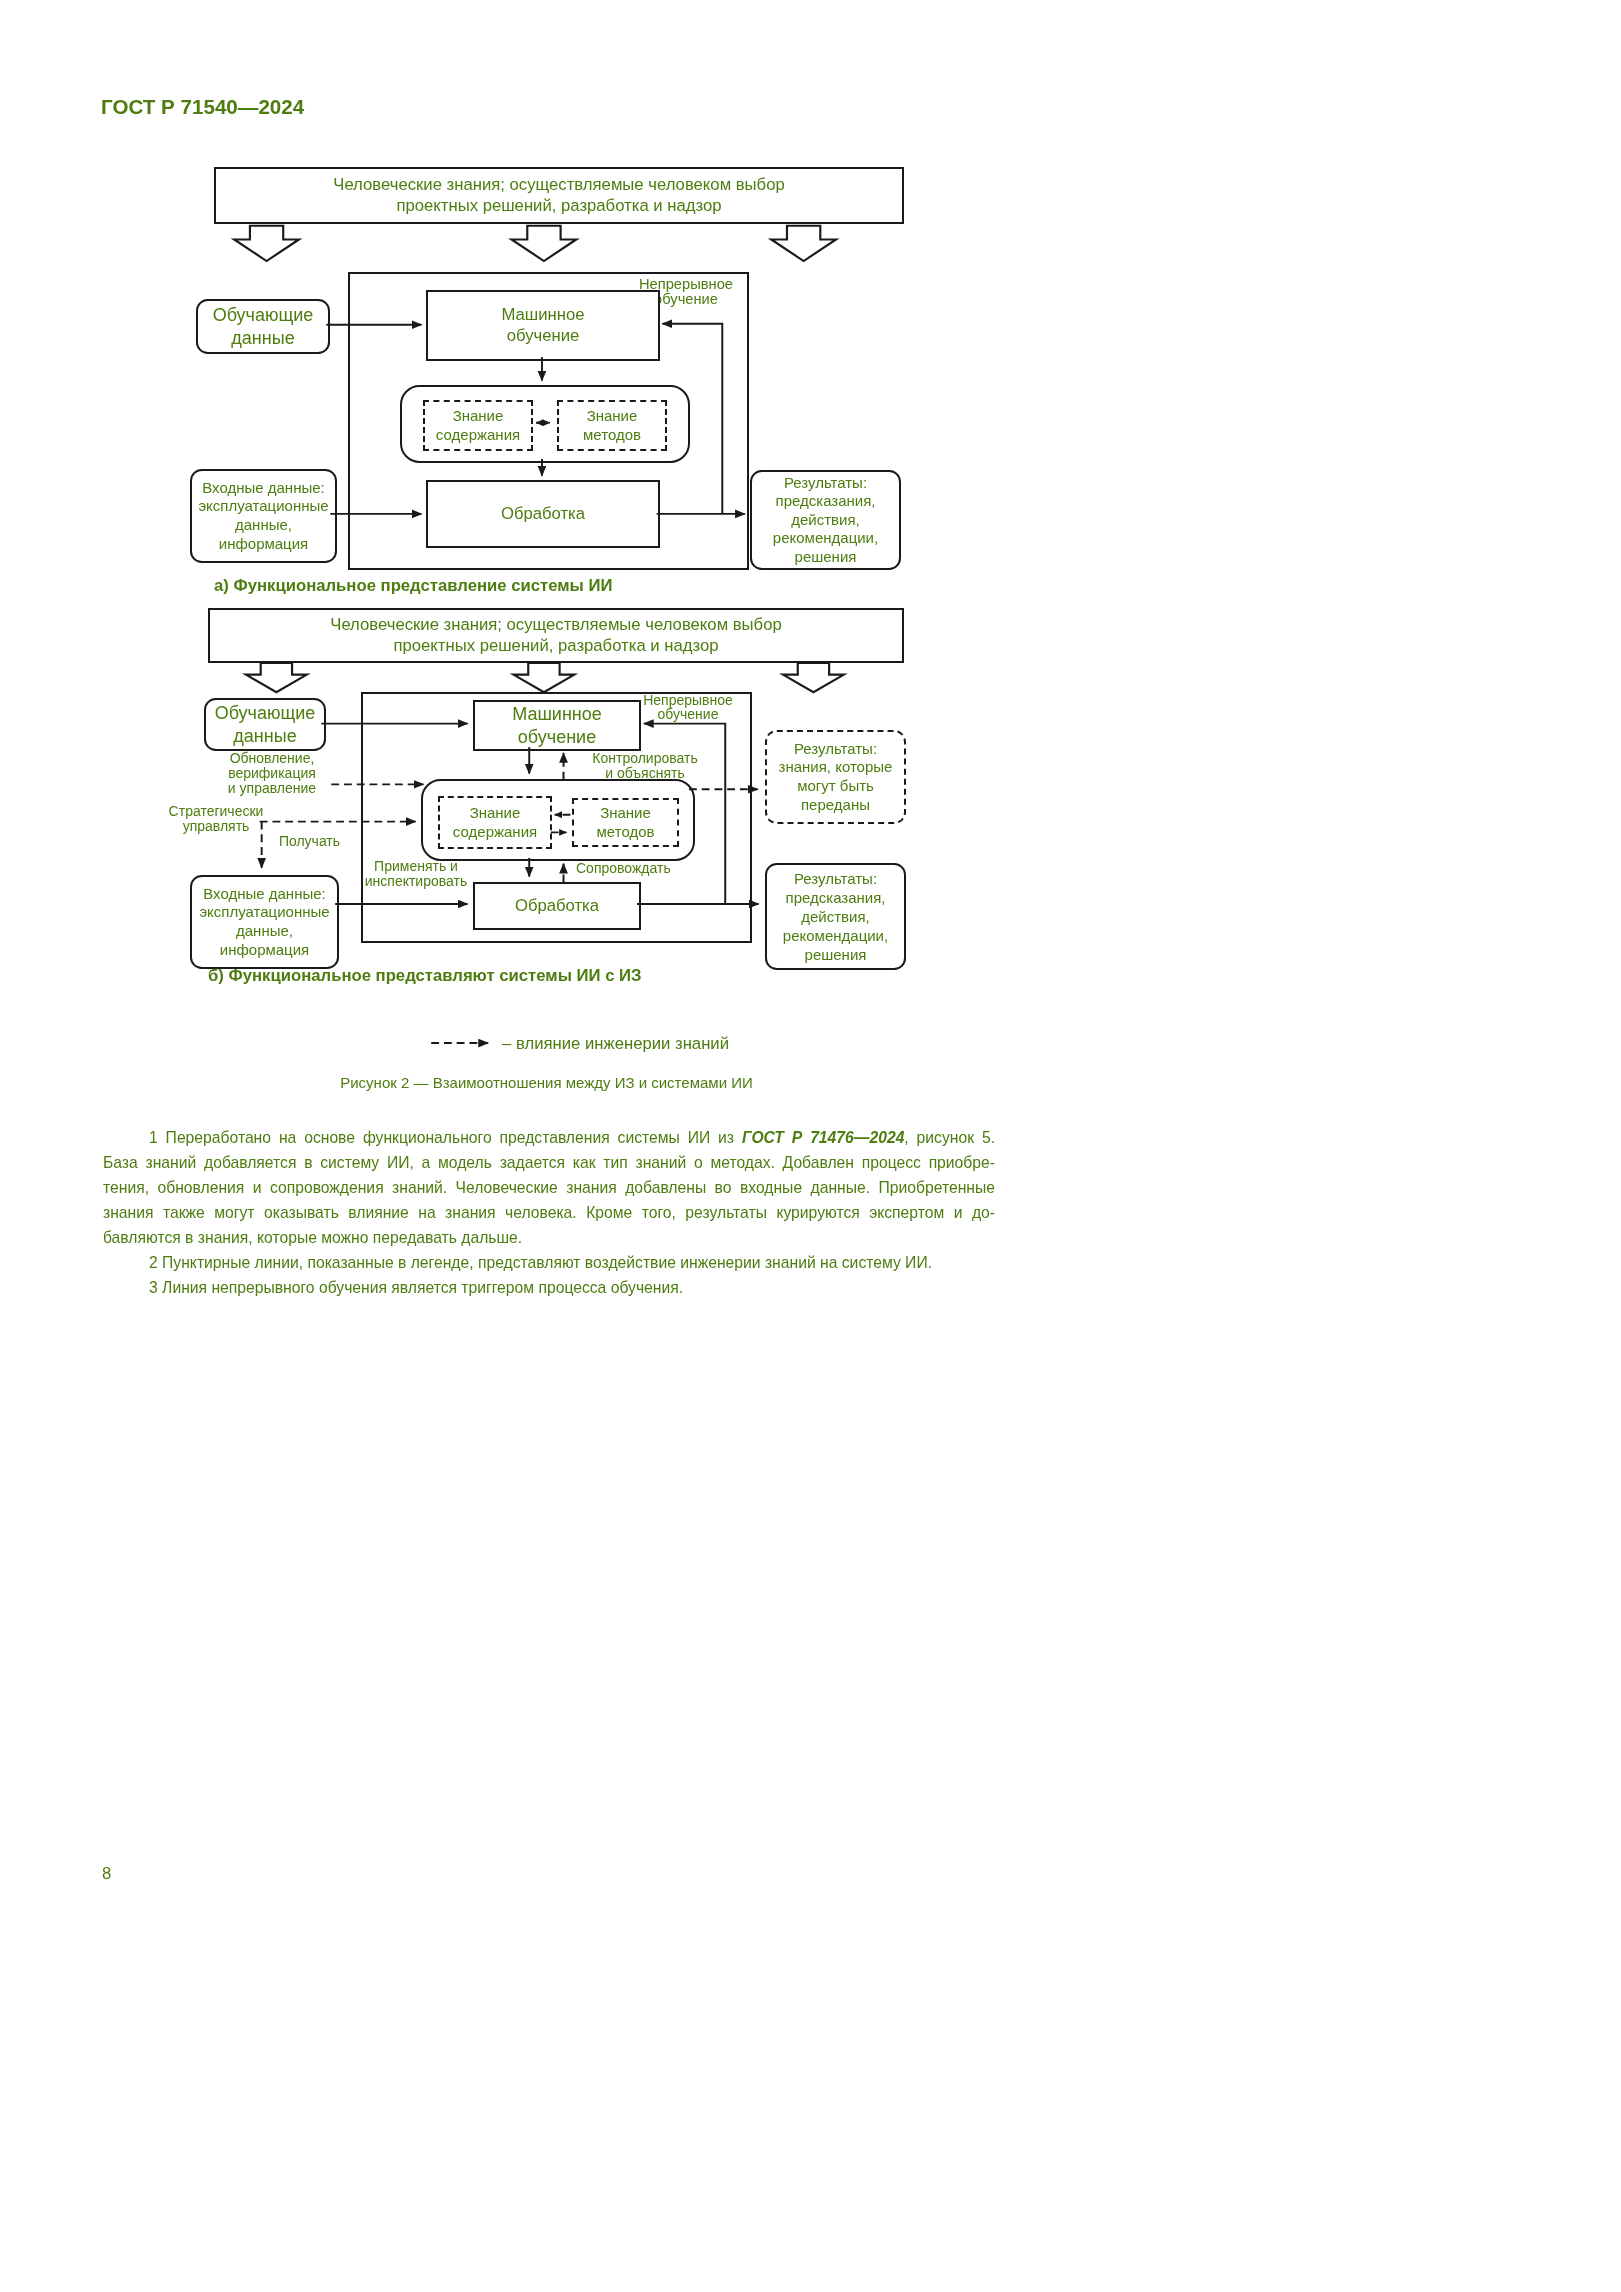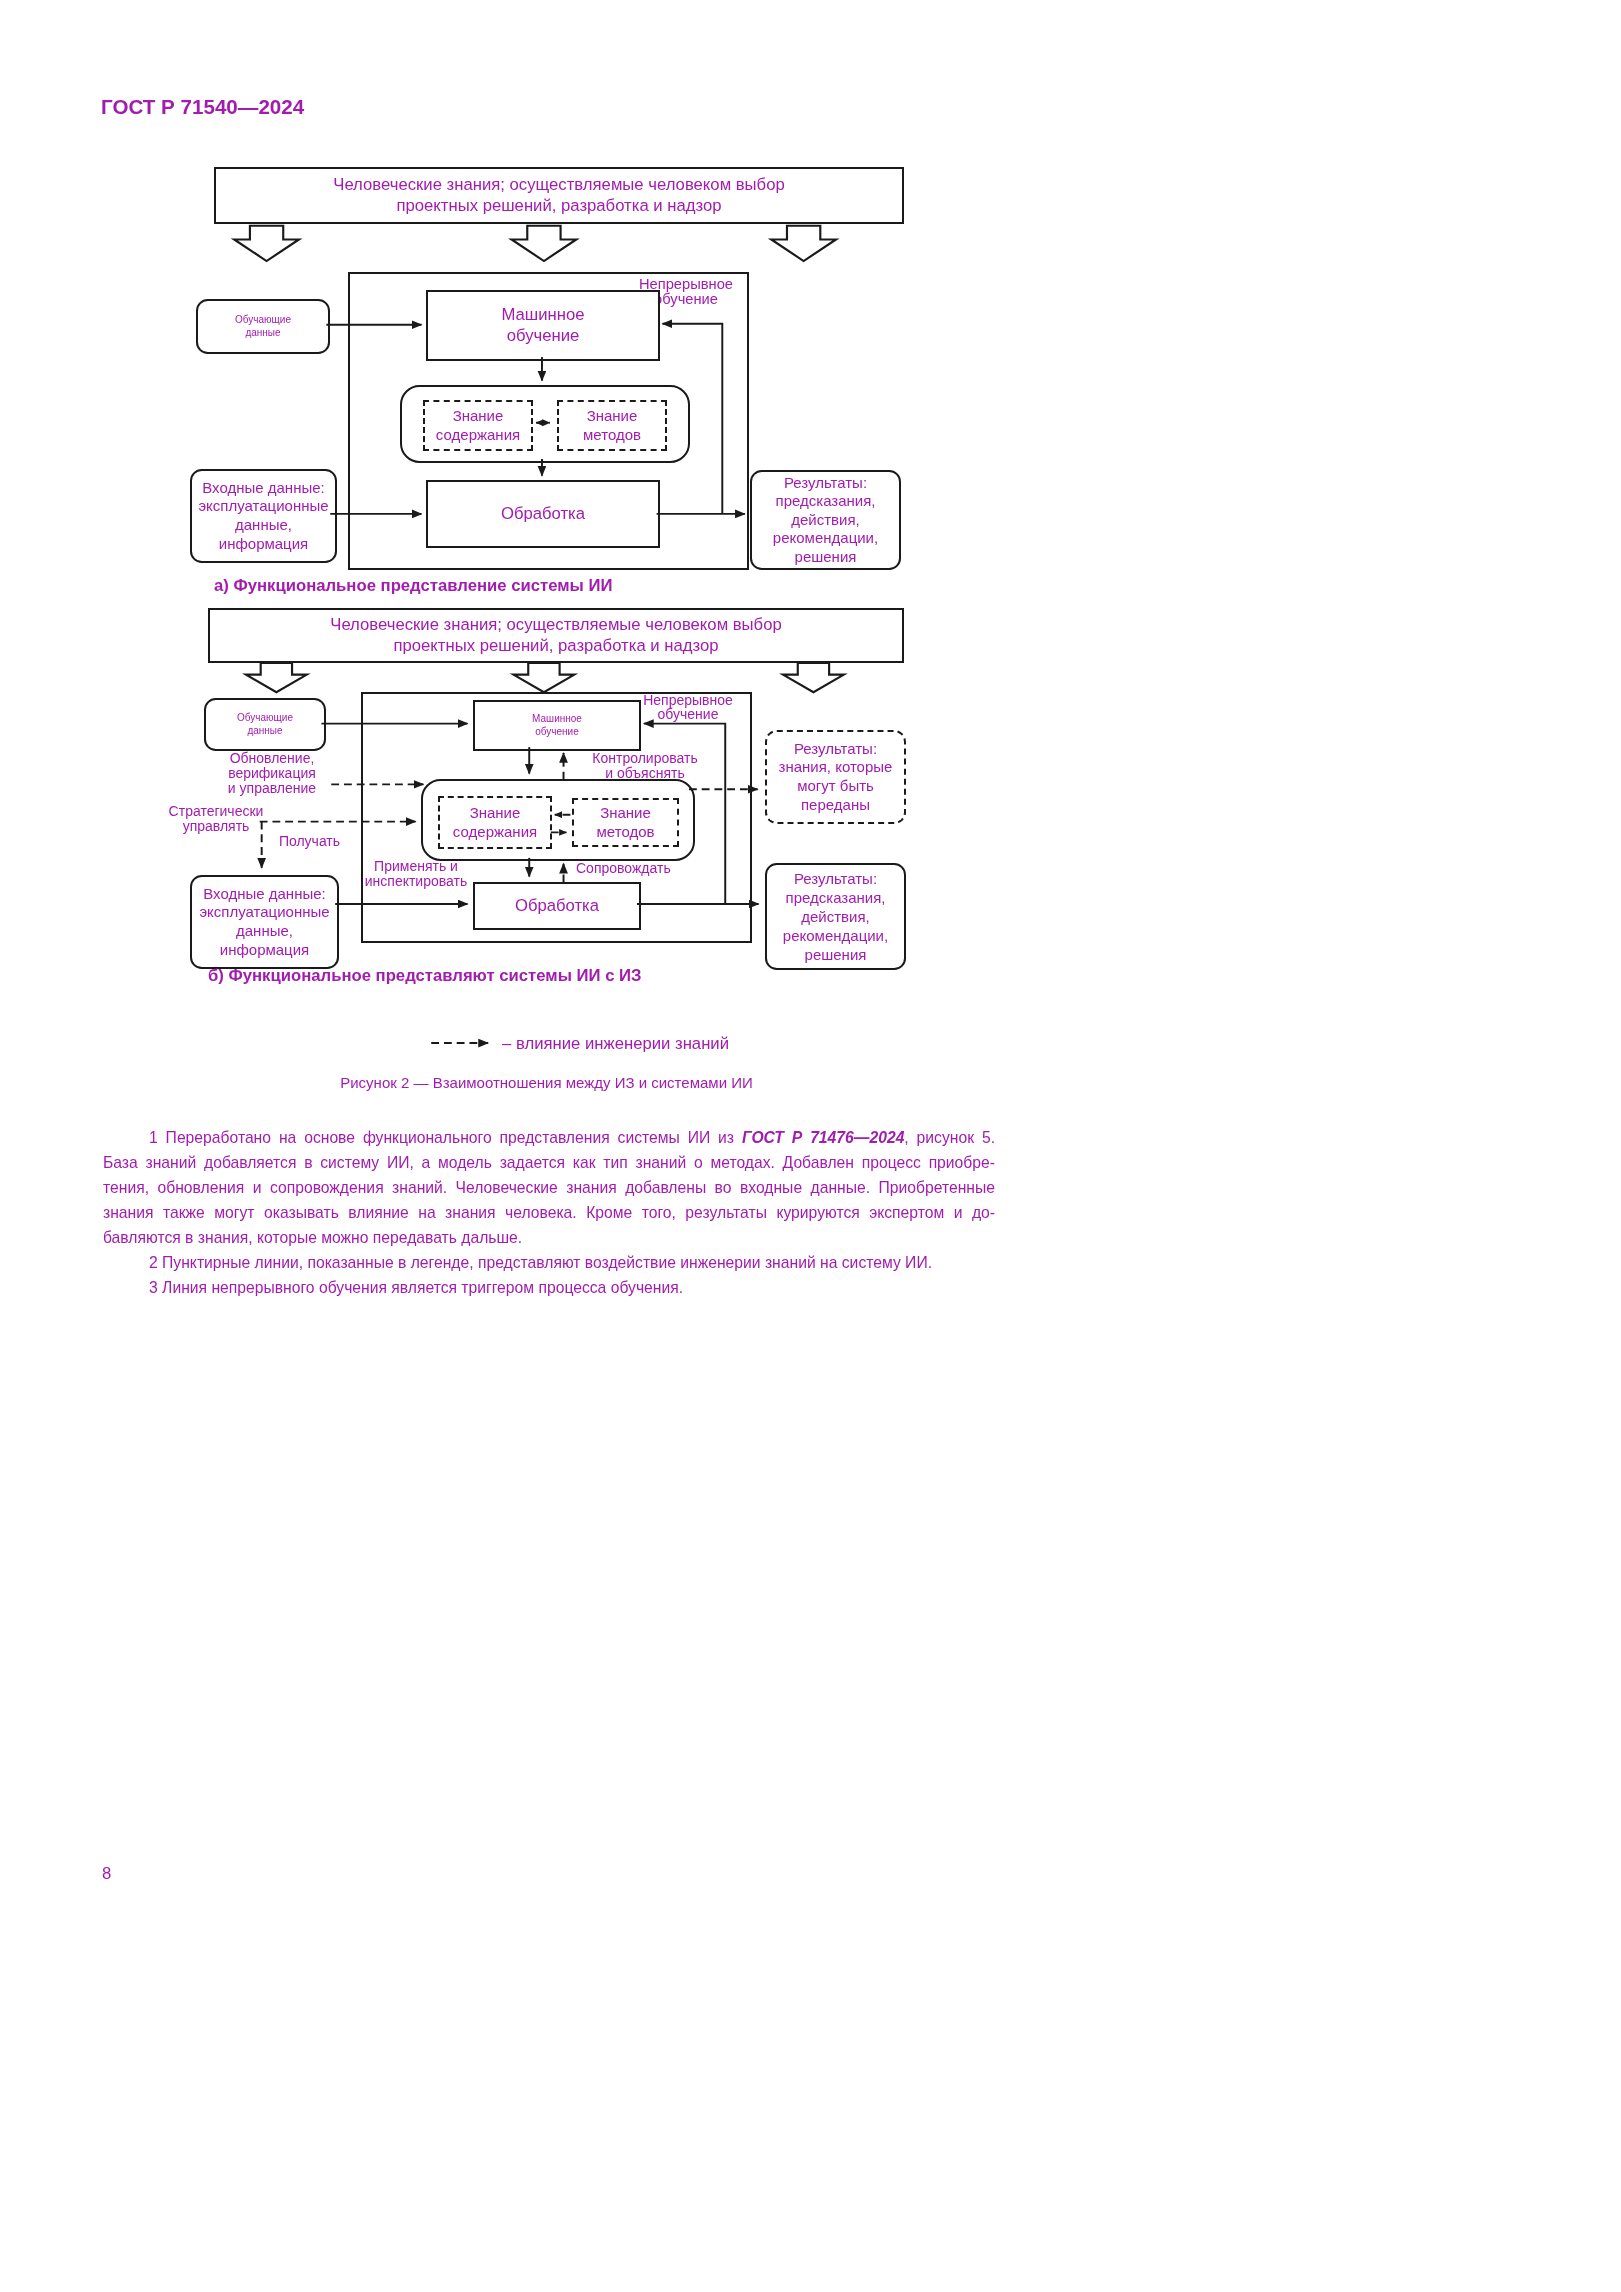--- a/index.html
+++ b/index.html
@@ -1,22 +1,22 @@
 <!DOCTYPE html>
 <html><head>
 <meta charset="utf-8">
 <style>
   html,body{margin:0;padding:0}
   body{background:#ffffff}
   .page{position:relative;width:1621px;height:2293px;background:#fff;
-        font-family:"Liberation Sans","DejaVu Sans",sans-serif;color:#a21caf;overflow:hidden}
+        font-family:"Liberation Sans","DejaVu Sans",sans-serif;color:#4d7c0f;overflow:hidden}
   .overlay{position:absolute;left:0;top:0;z-index:3;pointer-events:none}
   .box{position:absolute;z-index:2;background:#fff;border:2px solid #1a1a1a;
        display:flex;align-items:center;justify-content:center;text-align:center;
-       white-space:pre-line;font-size:10px;line-height:1.25}
+       white-space:pre-line;font-size:18px;line-height:1.25}
   .nobg{background:transparent}
   .round{border-radius:11.8px}
   .round-lg{border-radius:19.6px}
   .dash{border-style:dashed}
   .lbl{position:absolute;z-index:2;white-space:pre-line;text-align:center;
        font-size:14px;line-height:15px}
   .cap{position:absolute;z-index:2;font-weight:bold;font-size:16.7px}
   .hdr{position:absolute;left:101px;top:95px;font-size:20.6px;font-weight:bold;z-index:2}
   .fig-cap{position:absolute;text-align:center;font-size:15px;z-index:2}
   .legend-label{position:absolute;font-size:16.7px;z-index:2}

